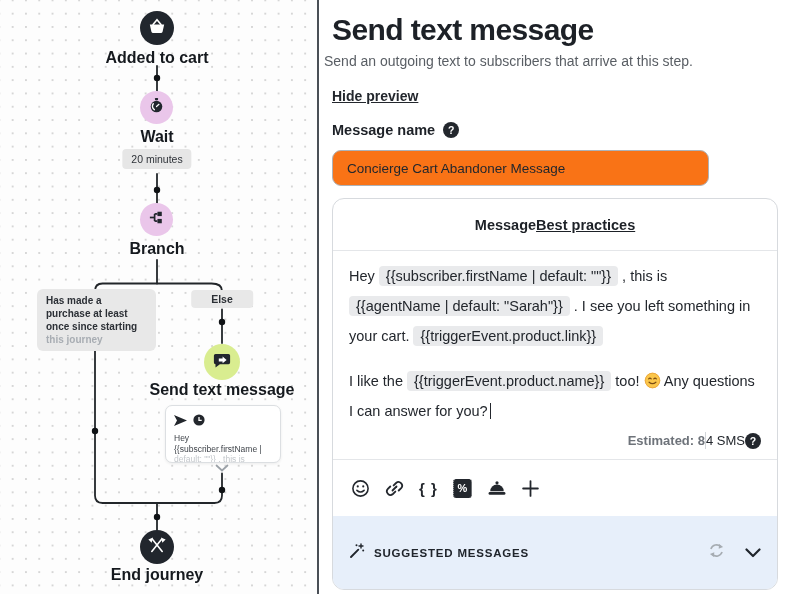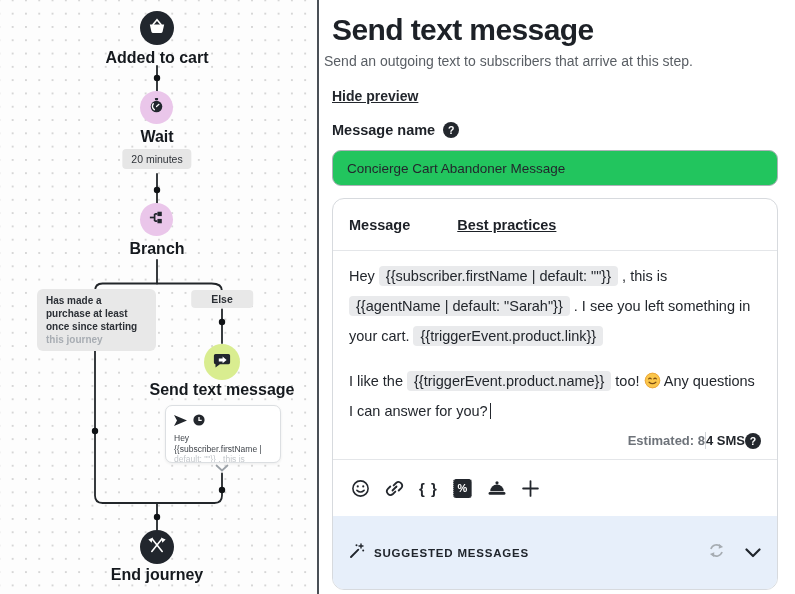--- a/index.html
+++ b/index.html
@@ -35,38 +35,38 @@
 
   
   .right{position:absolute;left:319px;top:0;width:476px;height:594px;background:#fff;}
   .r-title{position:absolute;left:13px;top:13px;font-size:30px;font-weight:700;letter-spacing:-.6px;color:#1d2127;}
   .r-sub{position:absolute;left:5px;top:53px;font-size:14px;color:#595e64;}
   .r-hide{position:absolute;left:13px;top:88px;font-size:14px;font-weight:700;text-decoration:underline;color:#23272d;cursor:pointer;}
   .r-mn{position:absolute;left:13px;top:122px;font-size:14.5px;font-weight:700;color:#1d2127;
         display:flex;align-items:center;gap:8px;}
   .help{width:16px;height:16px;border-radius:50%;background:#23272d;color:#fff;font-size:10.5px;
         font-weight:700;display:inline-flex;align-items:center;justify-content:center;cursor:pointer;}
-  .r-input{position:absolute;left:13px;top:150px;width:446px;height:36px;box-sizing:border-box;
+  .r-input{position:absolute;left:13px;top:150px;width:377px;height:36px;box-sizing:border-box;
         border:1.5px solid #adb2b8;border-radius:9px;padding:7px 14px;font-size:13.5px;color:#23272d;
-        background:#22c55e;outline:none;font-family:inherit;}
+        background:#f97316;outline:none;font-family:inherit;}
   .card{position:absolute;left:13px;top:198px;width:446px;box-sizing:border-box;border:1px solid #d7dade;
         border-radius:12px;background:#fff;overflow:hidden;}
-  .card-h{display:flex;align-items:center;justify-content:flex-start;height:51px;padding:0 16px;gap:47px;}
+  .card-h{display:flex;align-items:center;justify-content:center;height:51px;padding:0 16px;}
   .card-h .h1{font-size:14.5px;font-weight:700;}
   .card-h .bp{font-size:14.5px;font-weight:700;text-decoration:underline;cursor:pointer;}
   .divline{height:1px;background:#e4e6e9;}
   .mbody{padding:10px 16px 2px;font-size:14.5px;line-height:30px;color:#23272d;cursor:text;}
   .para + .para{margin-top:15px;}
   .pill{background:#e9eaec;border-radius:4px;padding:2px 7px;white-space:nowrap;}
   .emoji svg{vertical-align:-3px;}
   .caret{display:inline-block;width:1.5px;height:16px;background:#23272d;vertical-align:-3px;margin-left:2px;}
   .est{display:flex;align-items:center;justify-content:flex-end;padding:4px 16px 10px;}
   .est .e1{font-size:13px;font-weight:700;color:#6e737a;}
   .est .sep{width:1px;height:17px;background:#d2d5d9;}
-  .est .e2{font-size:13px;font-weight:700;color:#23272d;}
+  .est .e2{font-size:13px;font-weight:400;color:#23272d;}
   .toolbar{display:flex;align-items:center;height:56px;padding:0 16px;gap:11px;}
   .tbtn{width:23px;height:23px;display:flex;align-items:center;justify-content:center;color:#23272d;cursor:pointer;}
   .braces{font-size:15px;font-weight:700;letter-spacing:1px;}
   .coupon{width:19px;height:19px;background:#23272d;border-radius:3px;color:#fff;font-size:11px;font-weight:700;
           display:flex;align-items:center;justify-content:center;
           border-left:1.5px dotted rgba(255,255,255,.7);border-right:1.5px dotted rgba(255,255,255,.7);box-sizing:border-box;}
   .addimg{margin-left:auto;display:flex;align-items:center;gap:7px;background:#f8e967;border-radius:8px;
           padding:9px 13px;font-size:14px;font-weight:700;color:#1d2127;cursor:pointer;}
   .sugg{display:flex;align-items:center;height:73px;padding:0 16px;background:#e7effa;gap:9px;}
   .sugg .slabel{font-size:11.5px;font-weight:700;letter-spacing:.8px;color:#20252c;}

